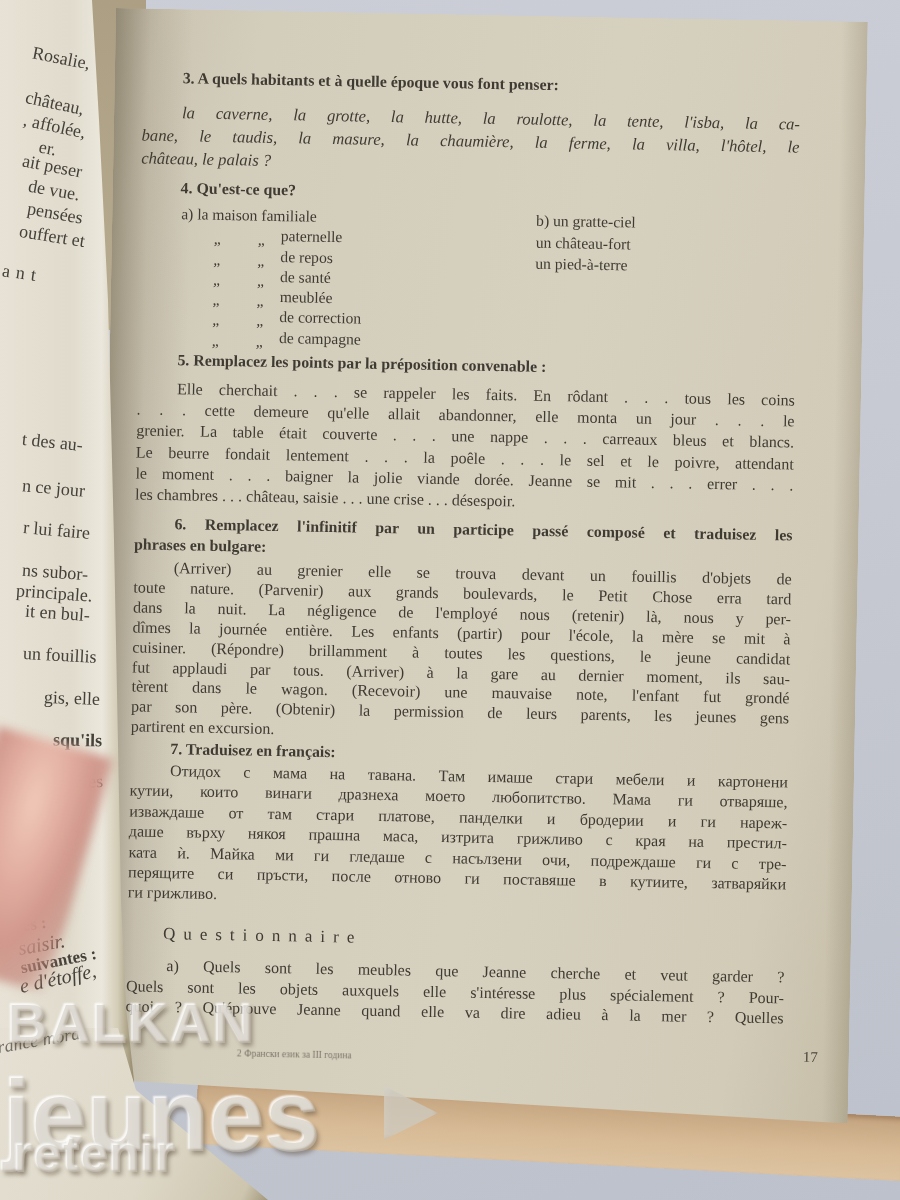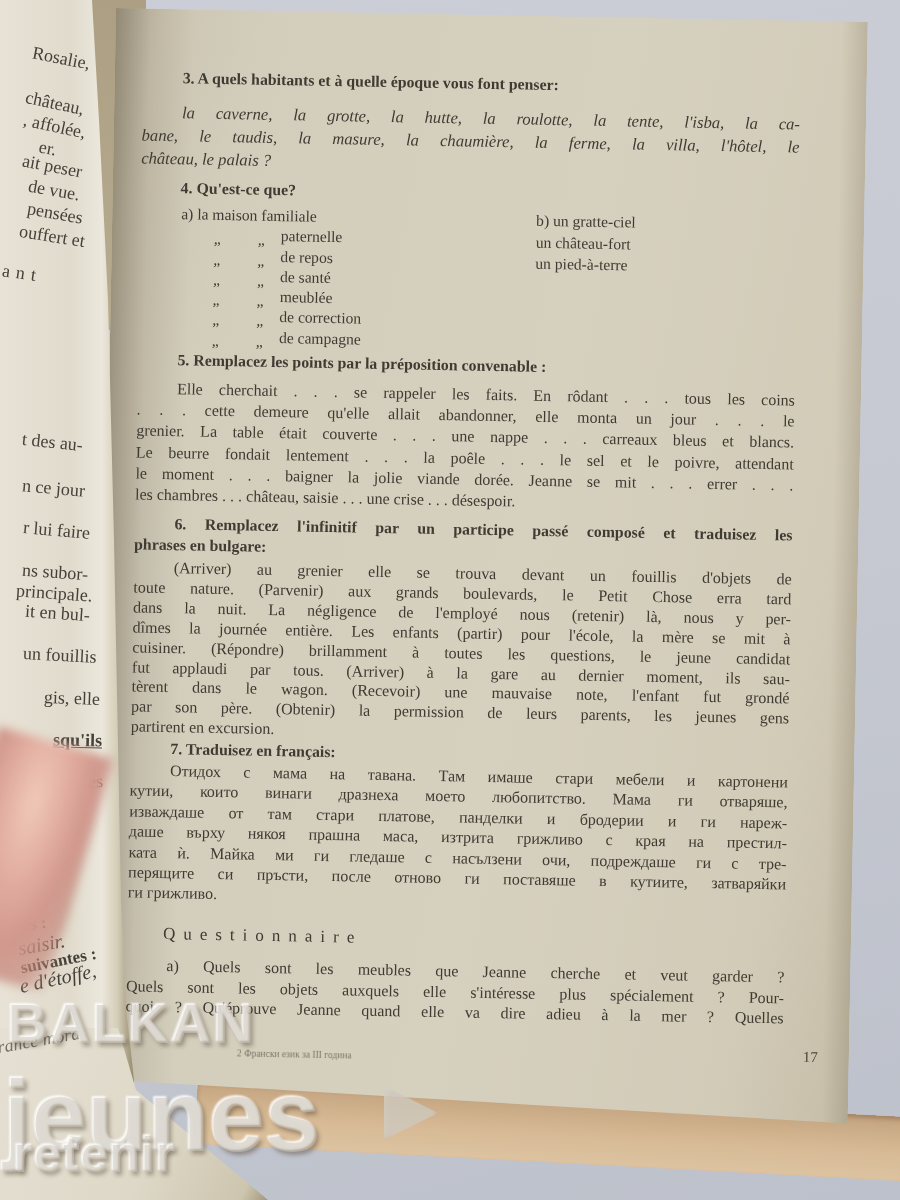--- a/index.html
+++ b/index.html
@@ -202,21 +202,21 @@
   <span class="lpfrag" style="top:226px;right:215px;transform:rotate(9deg);">ouffert et</span>
   <span class="lpfrag ls" style="top:263px;right:258px;transform:rotate(8deg);">ant</span>
   <span class="lpfrag" style="top:432px;right:217px;transform:rotate(6deg);">t des au-</span>
   <span class="lpfrag" style="top:478px;right:215px;transform:rotate(5deg);">n ce jour</span>
   <span class="lpfrag" style="top:520px;right:210px;transform:rotate(5deg);">r lui faire</span>
   <span class="lpfrag" style="top:562px;right:212px;transform:rotate(4deg);">ns subor-</span>
   <span class="lpfrag" style="top:583px;right:208px;transform:rotate(4deg);">principale.</span>
   <span class="lpfrag" style="top:603px;right:210px;transform:rotate(4deg);">it en bul-</span>
   <span class="lpfrag" style="top:645px;right:203px;transform:rotate(3deg);">un fouillis</span>
   <span class="lpfrag" style="top:688px;right:200px;transform:rotate(2deg);">gis, elle</span>
-  <span class="lpfrag bold" style="top:730px;right:198px;transform:rotate(1deg);text-decoration:underline;">squ'ils</span>
+  <span class="lpfrag bold" style="top:730px;right:198px;transform:rotate(1deg);">squ'ils</span>
   <span class="lpfrag" style="top:772px;right:197px;transform:rotate(-2deg);">meubles</span>
   <span class="lpfrag" style="top:817px;right:222px;transform:rotate(-3deg);">mer.</span>
   <span class="lpfrag bold" style="top:916px;right:253px;transform:rotate(-8deg);font-size:17px;">rases :</span>
   <span class="lpfrag it" style="top:933px;right:235px;transform:rotate(-10deg);font-size:20px;">saisir.</span>
   <span class="lpfrag bold" style="top:951px;right:203px;transform:rotate(-11deg);font-size:17px;">suivantes :</span>
   <span class="lpfrag it" style="top:967px;right:203px;transform:rotate(-12deg);font-size:20px;">e d'étoffe,</span>
   <span class="lpfrag it" style="top:1030px;right:220px;transform:rotate(-10deg);opacity:.7;">rance mora</span>
 </div>
 
 <div class="finger"></div>

